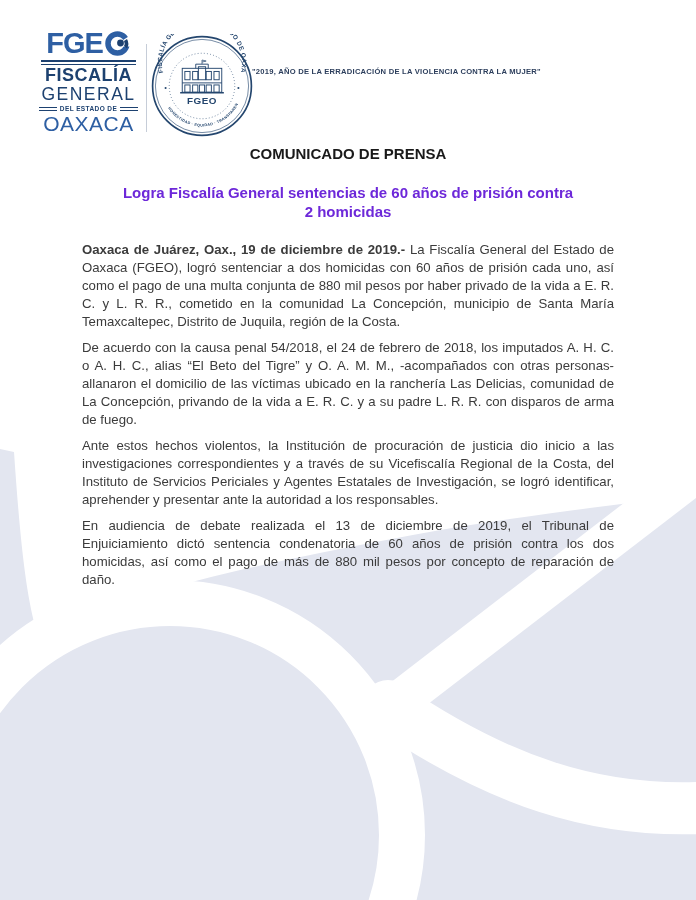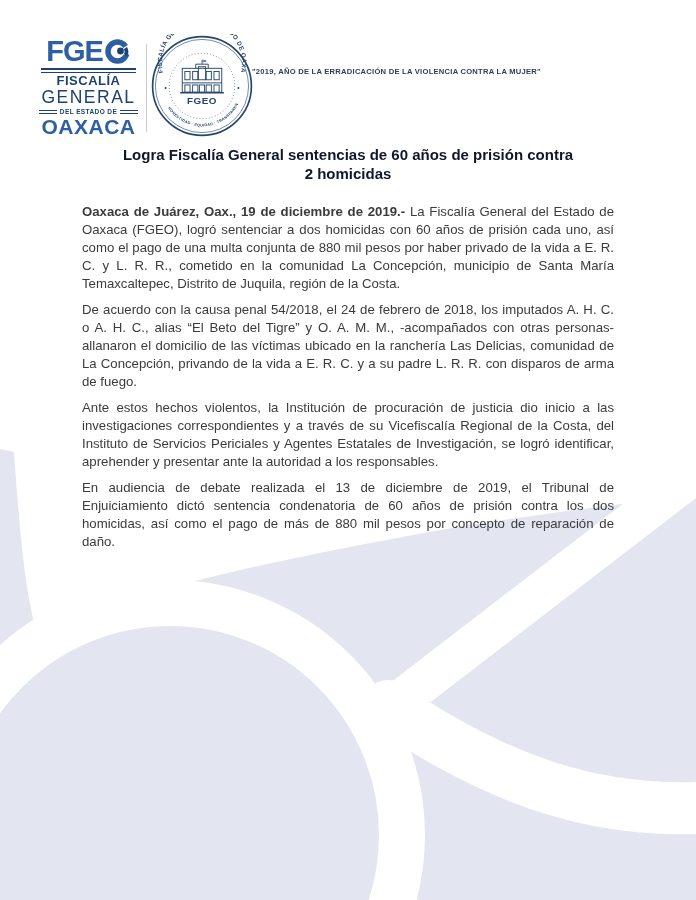--- a/index.html
+++ b/index.html
@@ -6,43 +6,43 @@
   html,body { width:696px; height:900px; background:#ffffff; overflow:hidden;
               font-family:"Liberation Sans", sans-serif; }
   .page { position:relative; width:696px; height:900px; background:#fff; }
 
   
   .watermark { position:absolute; left:0; top:0; width:696px; height:900px; z-index:0; }
 
   
   .header { position:absolute; left:0; top:0; width:696px; height:150px; z-index:2; }
 
-  .wordmark { position:absolute; left:37px; top:36px; width:103px; text-align:center; }
+  .wordmark { position:absolute; left:37px; top:28px; width:103px; text-align:center; }
   .wm-fgeo { display:flex; align-items:center; justify-content:center; gap:1px; height:30px; }
   .wm-fge { font-size:29px; font-weight:bold; letter-spacing:-1px; color:#2e5fa3; line-height:1; }
   .wm-rules { height:5px; margin:2px 4px 1px 4px;
               border-top:2px solid #1d4170; border-bottom:1px solid #1d4170; }
-  .wm-l1 { font-size:13px; font-weight:bold; color:#1d4170; letter-spacing:0.5px; line-height:1.05; }
+  .wm-l1 { font-size:18px; font-weight:bold; color:#1d4170; letter-spacing:0.5px; line-height:1.05; }
   .wm-l2 { font-size:17.5px; font-weight:normal; color:#1d4170; letter-spacing:1.5px; line-height:1.05; }
   .wm-l3 { display:flex; align-items:center; gap:3px; margin:2px 2px 1px 2px; }
   .wm-l3 .dash { flex:1; height:4px; border-top:1px solid #1d4170; border-bottom:1px solid #1d4170; }
   .wm-l3 .txt { font-size:6.5px; font-weight:bold; color:#1d4170; letter-spacing:0.4px; white-space:nowrap; }
-  .wm-l4 { font-size:21px; font-weight:bold; color:#2e5fa3; letter-spacing:0.5px; line-height:1; }
+  .wm-l4 { font-size:21px; font-weight:normal; color:#2e5fa3; letter-spacing:0.5px; line-height:1; }
 
   .hdr-divider { position:absolute; left:146px; top:44px; width:1px; height:88px; background:#c6cdd8; }
 
   .seal { position:absolute; left:150px; top:34px; width:104px; height:104px; }
 
   .slogan { position:absolute; left:252px; top:67px; width:330px;
             font-size:7.6px; font-weight:bold; color:#2c3e5c; letter-spacing:0.25px; }
 
   
   .doc { position:absolute; left:82px; top:145px; width:532px; z-index:2; color:#3b3b3b; }
   .doc-title { text-align:center; font-size:15px; font-weight:bold; color:#1a1a1a; margin-bottom:21px; }
-  .doc-subtitle { text-align:center; font-size:15px; font-weight:bold; color:#0f172a;
+  .doc-subtitle { text-align:center; font-size:15px; font-weight:bold; color:#6d28d9;
                   width:460px; margin:0 auto 20px auto; line-height:19px; }
   .body-text p { font-size:13.2px; line-height:18px; text-align:justify; margin-bottom:8px;
                  color:#3b3b3b; }
   .body-text .lead { font-weight:bold;margin-top:8px; }
 </style>
 </head>
 <body>
 
 <div class="page">
 
@@ -119,20 +119,21 @@
         <rect x="61.5" y="49" width="5" height="7"></rect>
         <path d="M 29,56.5 L 71,56.5" stroke-width="1.4"></path>
       </g>
       <text x="50" y="67.5" text-anchor="middle" font-size="9.5" font-weight="bold" fill="#24466e" font-family="Liberation Sans, sans-serif" letter-spacing="0.5">FGEO</text>
     </svg>
 
     <div class="slogan">"2019, AÑO DE LA ERRADICACIÓN DE LA VIOLENCIA CONTRA LA MUJER"</div>
   </div>
 
   <div class="doc">
+    <div class="doc-title">COMUNICADO DE PRENSA</div>
     <div class="doc-subtitle">Logra Fiscalía General sentencias de 60 años de prisión contra 2 homicidas</div>
 
     <div class="body-text">
       <p><span class="lead">Oaxaca de Juárez, Oax., 19 de diciembre de 2019.-</span><span> La Fiscalía General del Estado de Oaxaca (FGEO), logró sentenciar a dos homicidas con 60 años de prisión cada uno, así como el pago de una multa conjunta de 880 mil pesos por haber privado de la vida a E. R. C. y L. R. R., cometido en la comunidad La Concepción, municipio de Santa María Temaxcaltepec, Distrito de Juquila, región de la Costa.</span></p>
       <p><span>De acuerdo con la causa penal 54/2018, el 24 de febrero de 2018, los imputados A. H. C. o A. H. C., alias “El Beto del Tigre” y O. A. M. M., -acompañados con otras personas- allanaron el domicilio de las víctimas ubicado en la ranchería Las Delicias, comunidad de La Concepción, privando de la vida a E. R. C. y a su padre L. R. R. con disparos de arma de fuego.</span></p>
       <p><span>Ante estos hechos violentos, la Institución de procuración de justicia dio inicio a las investigaciones correspondientes y a través de su Vicefiscalía Regional de la Costa, del Instituto de Servicios Periciales y Agentes Estatales de Investigación, se logró identificar, aprehender y presentar ante la autoridad a los responsables.</span></p>
       <p><span>En audiencia de debate realizada el 13 de diciembre de 2019, el Tribunal de Enjuiciamiento dictó sentencia condenatoria de 60 años de prisión contra los dos homicidas, así como el pago de más de 880 mil pesos por concepto de reparación de daño.</span></p>
     </div>
   </div>
 

